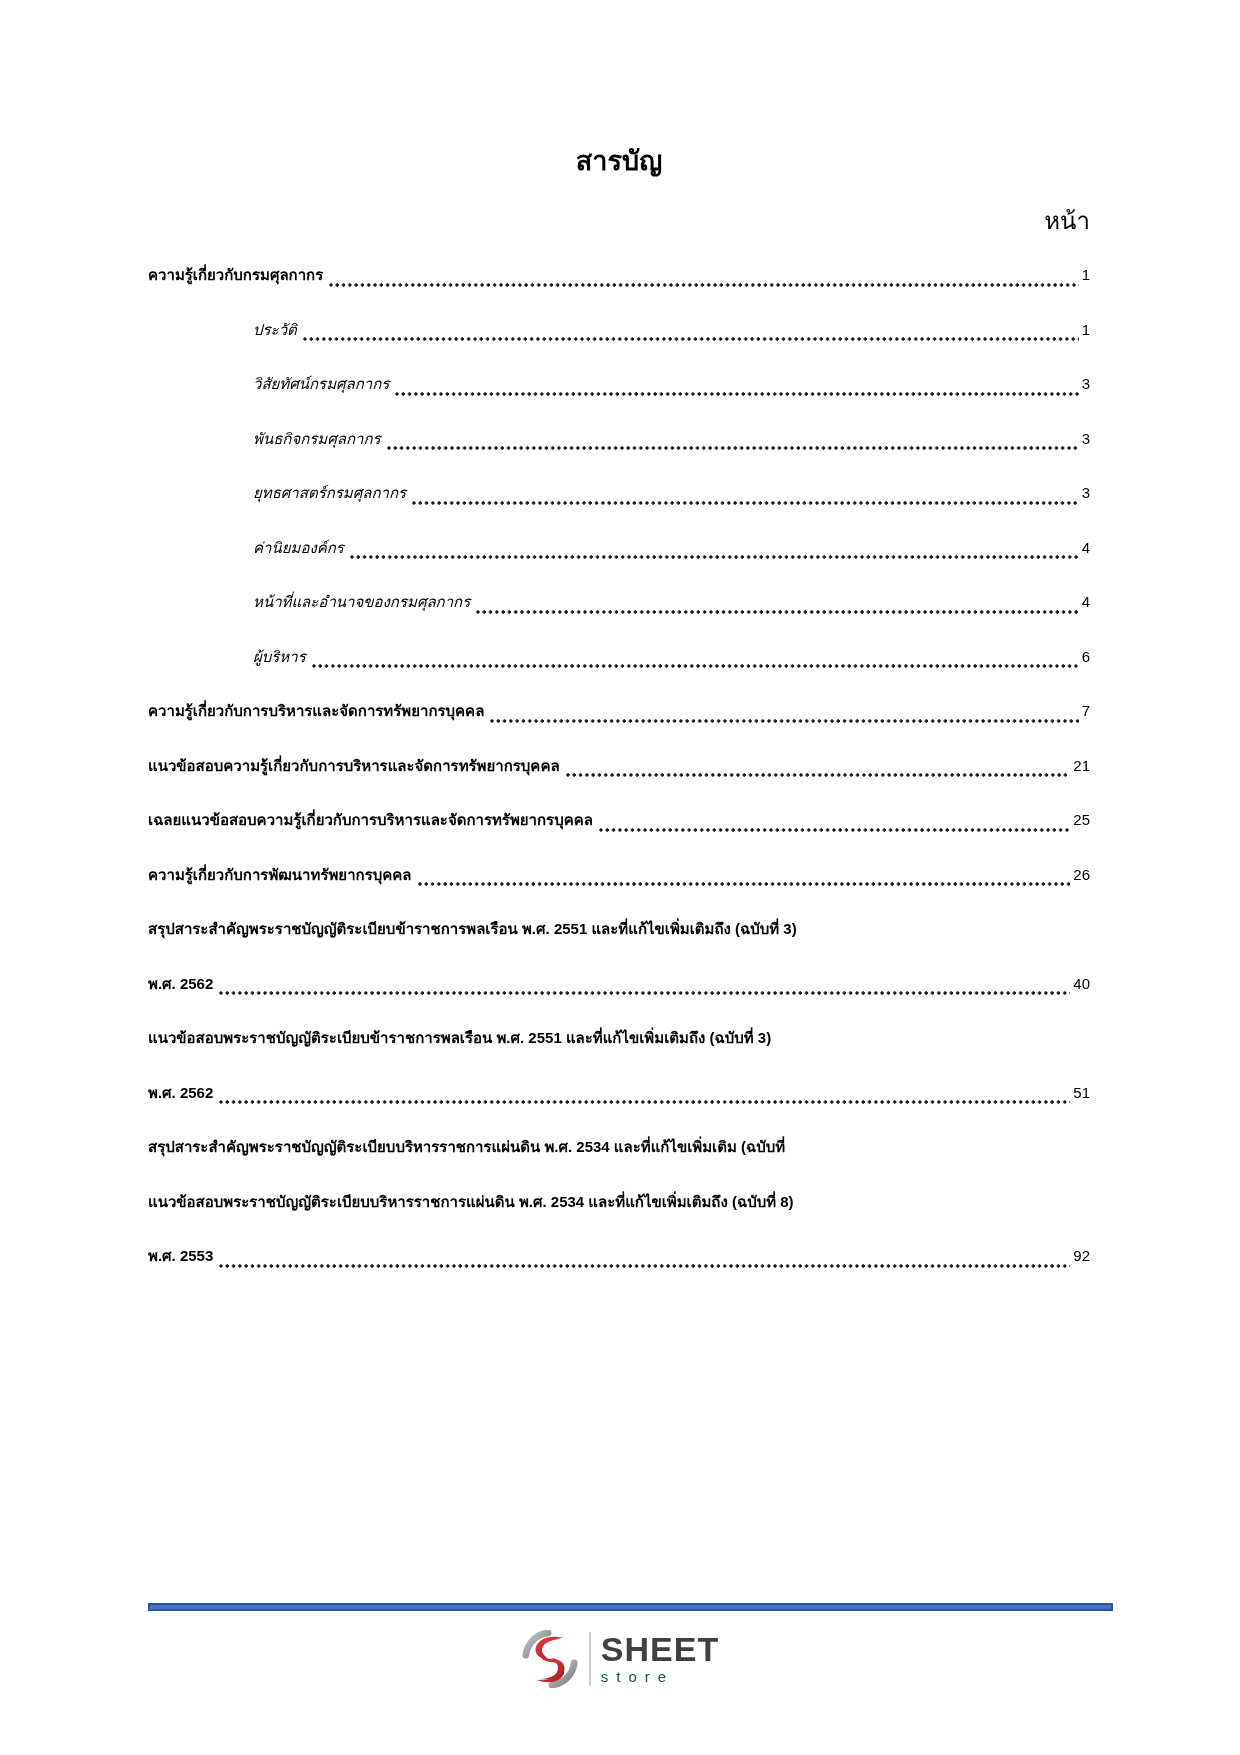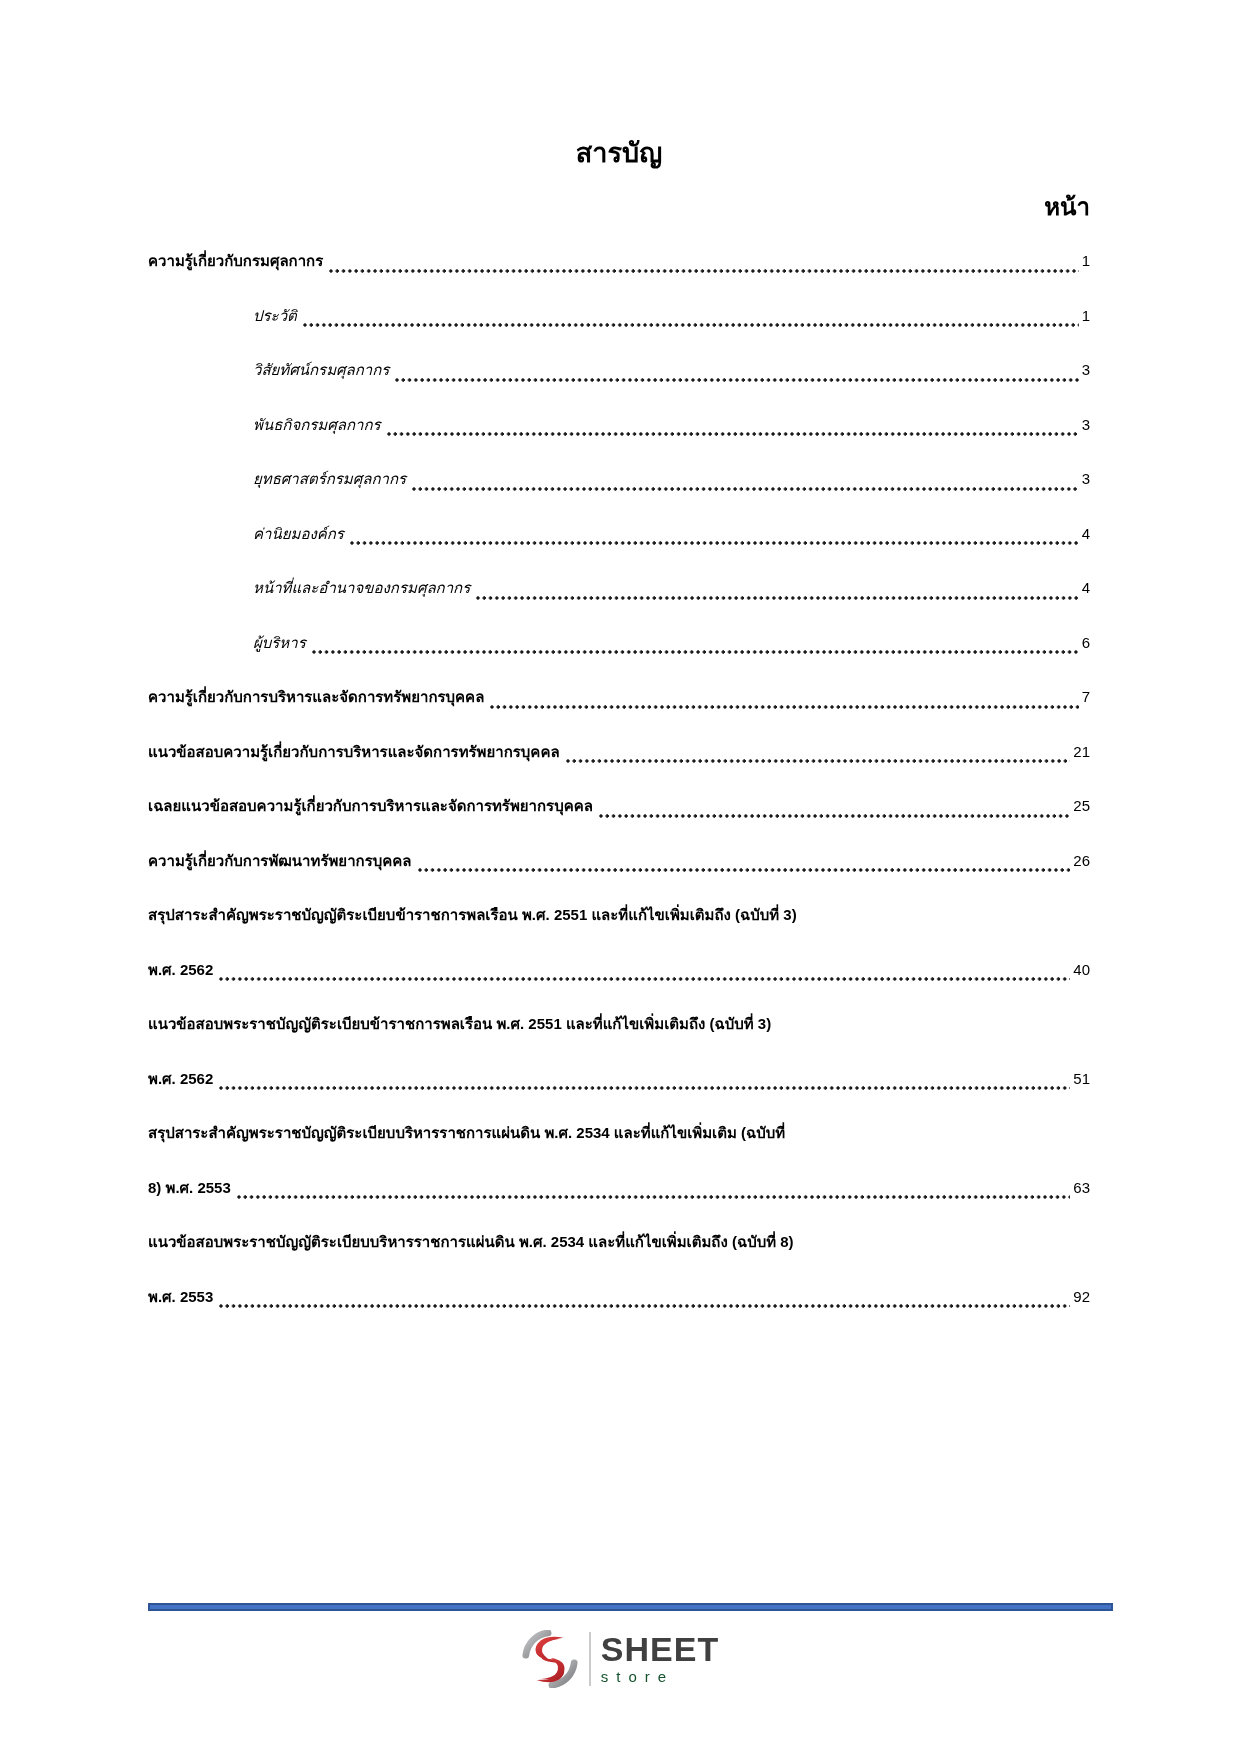--- a/index.html
+++ b/index.html
@@ -17,33 +17,33 @@
   }
 
   .content {
     position: absolute;
     left: 148px;
     right: 150px;
     top: 0;
   }
 
   .doc-title {
-    margin: 0;
+    margin: 8px;
     padding-top: 128px;
     text-align: center;
     font-size: 27px;
     font-weight: bold;
     line-height: 50px;
     color: #000;
   }
 
   .page-col-label {
     text-align: right;
     font-size: 24px;
-    font-weight: bold;
+    font-weight: normal;
     line-height: 54px;
     margin-top: 2px;
     color: #000;
   }
 
   
   .toc { margin-top: 0; }
 
   .toc-line {
     display: flex;
@@ -233,25 +233,20 @@
           </div>
           <div class="toc-line">
             <span class="toc-text">พ.ศ. 2562</span>
             <span class="leader"></span>
             <span class="toc-page">51</span>
           </div>
         </div>
         <div class="toc-row level1">
           <div class="toc-line">
             <span class="toc-text">สรุปสาระสำคัญพระราชบัญญัติระเบียบบริหารราชการแผ่นดิน พ.ศ. 2534 และที่แก้ไขเพิ่มเติม (ฉบับที่</span>
-          </div>
-          <div class="toc-line">
-            <span class="toc-text">8) พ.ศ. 2553</span>
-            <span class="leader"></span>
-            <span class="toc-page">63</span>
           </div>
         </div>
         <div class="toc-row level1">
           <div class="toc-line">
             <span class="toc-text">แนวข้อสอบพระราชบัญญัติระเบียบบริหารราชการแผ่นดิน พ.ศ. 2534 และที่แก้ไขเพิ่มเติมถึง (ฉบับที่ 8)</span>
           </div>
           <div class="toc-line">
             <span class="toc-text">พ.ศ. 2553</span>
             <span class="leader"></span>
             <span class="toc-page">92</span>

